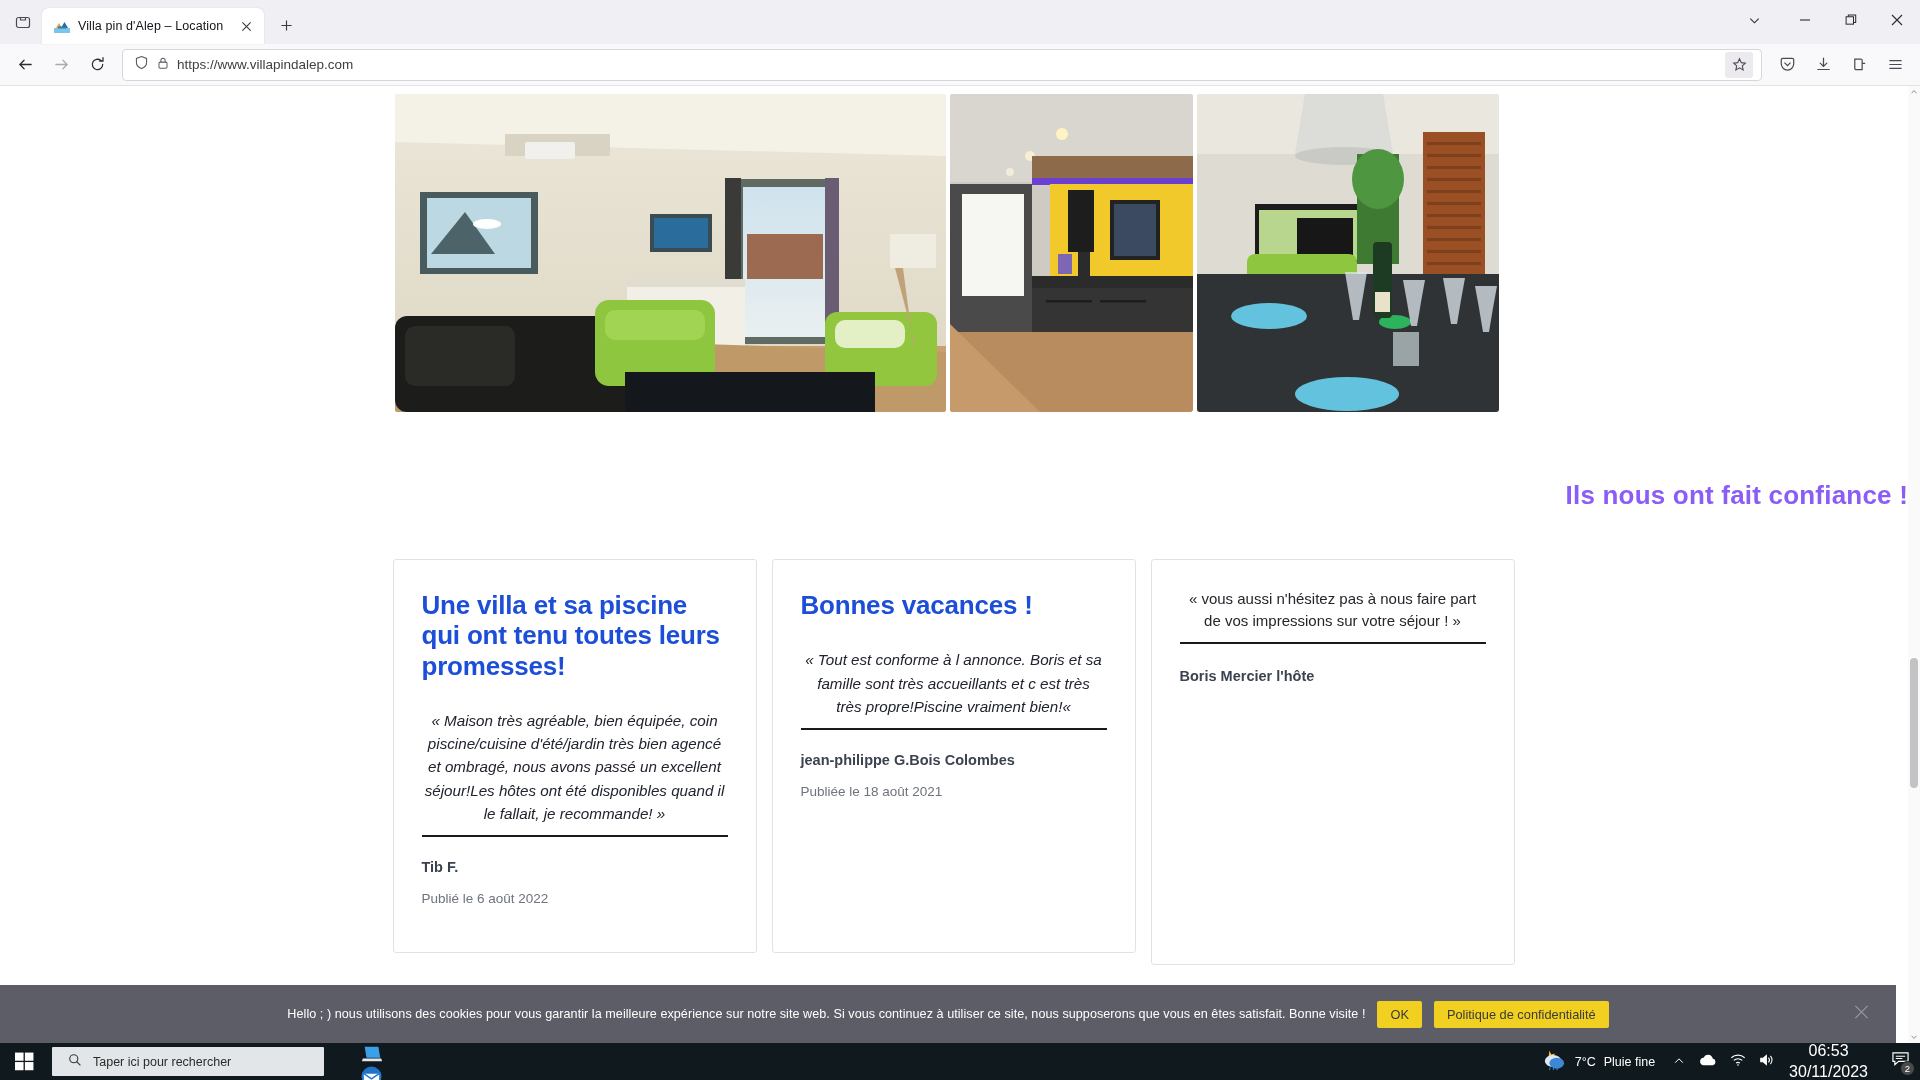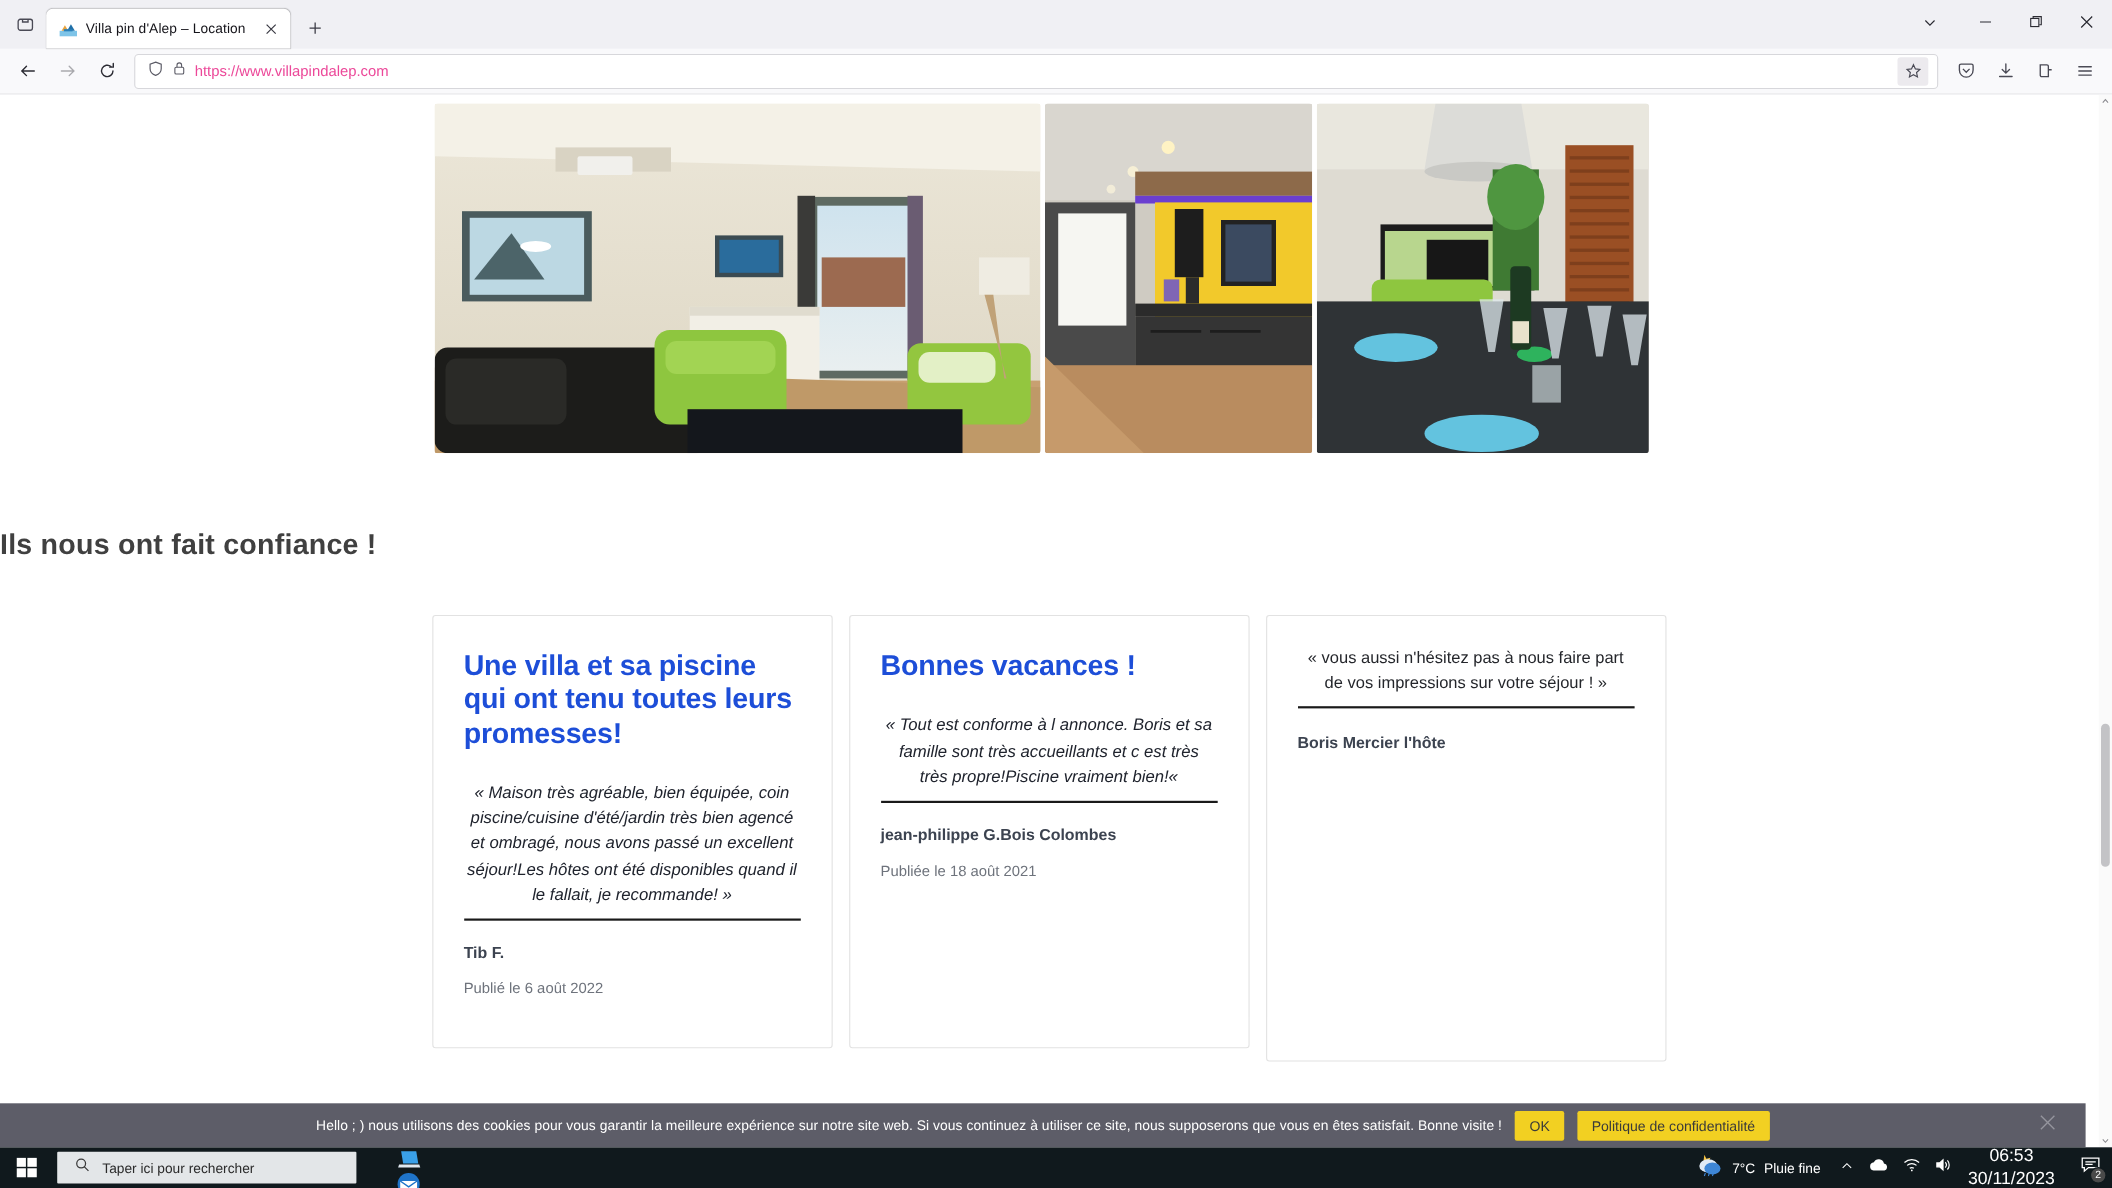--- a/index.html
+++ b/index.html
@@ -43,40 +43,40 @@
     height: 42px; background:#f9f9fb; display:flex; align-items:center;
     gap: 2px; padding: 0 8px; border-bottom: 1px solid #e3e3e6;
   }
   .navbtn { width:34px; height:32px; display:flex; align-items:center; justify-content:center; border-radius:4px; }
   .navbtn.disabled { opacity:.38; }
   .urlbar {
     flex:1 1 auto; height:32px; background:#ffffff; border:1px solid #d7d7db; border-radius:4px;
     display:flex; align-items:center; gap:7px; padding: 0 8px 0 11px; margin: 0 6px;
     min-width: 0;
   }
-  .url-text { font-size:13.5px; color:#ec4899; white-space:nowrap; overflow:hidden; text-overflow:ellipsis; flex:1 1 auto; }
+  .url-text { font-size:13.5px; color:#404040; white-space:nowrap; overflow:hidden; text-overflow:ellipsis; flex:1 1 auto; }
   .url-star { width:28px; height:26px; display:flex; align-items:center; justify-content:center; border-radius:3px; background:#eceaee;}
   .navright { display:flex; align-items:center; gap:2px; }
 
   
   .viewport { flex:1 1 auto; background:#ffffff; position:relative; overflow:hidden; }
   .page { position:absolute; inset:0 12px 0 0; }
 
   
   .photostrip {
     width: 1118px; margin: 8px auto 0; height: 318px; display:flex; gap:4px;
   }
   .ph { border-radius:3px; overflow:hidden; position:relative; }
   .ph.a { flex:0 0 551px; }
   .ph.b { flex:0 0 243px; }
   .ph.c { flex:0 0 302px; }
   .ph svg { display:block; width:100%; height:100%; }
 
   .section-title {
-    text-align:left; font-size:26px; font-weight:bold; color:#404040;
+    text-align:right; font-size:26px; font-weight:bold; color:#8b5cf6;
     margin-top: 68px; letter-spacing:.2px;
   }
 
   .cards {
     width: 1123px; margin: 48px auto 0; display:flex; gap: 15px; align-items: stretch;
   }
   .card {
     background:#fff; border:1px solid #e2e2e2; border-radius:3px;
     padding: 30px 28px 26px; position:relative;
   }
@@ -99,21 +99,21 @@
   .card.c3 .author { margin-top: 24px; }
 
   
   .scrollbar { position:absolute; right:0; top:0; width:12px; height:100%; background:#fafafa; }
   .sb-track { position:absolute; top:12px; bottom:12px; left:0; right:0; }
   .sb-thumb { position:absolute; right:2px; width:8px; border-radius:4px; background:#c3c3c6; }
   .sb-arrow { position:absolute; left:0; width:12px; height:12px; display:flex; align-items:center; justify-content:center;}
 
   
   .cookie {
-    position:absolute; left:0; right:12px; bottom:0; height:40px; background:#5d5d68;
+    position:absolute; left:0; right:12px; bottom:0; height:58px; background:#5d5d68;
     display:flex; align-items:center; justify-content:center; gap:12px; padding: 0 30px;
   }
   .cookie-text { color:#ffffff; font-size:12.6px; letter-spacing:.05px; }
   .cookie-btn {
     background:#f2d022; color:#3a3a3a; font-size:12.8px; padding: 6px 13px;
     border-radius:2px; white-space:nowrap;
   }
   .cookie-x { position:absolute; right:26px; top:50%; transform:translateY(-50%); opacity:.45; }
 
   

